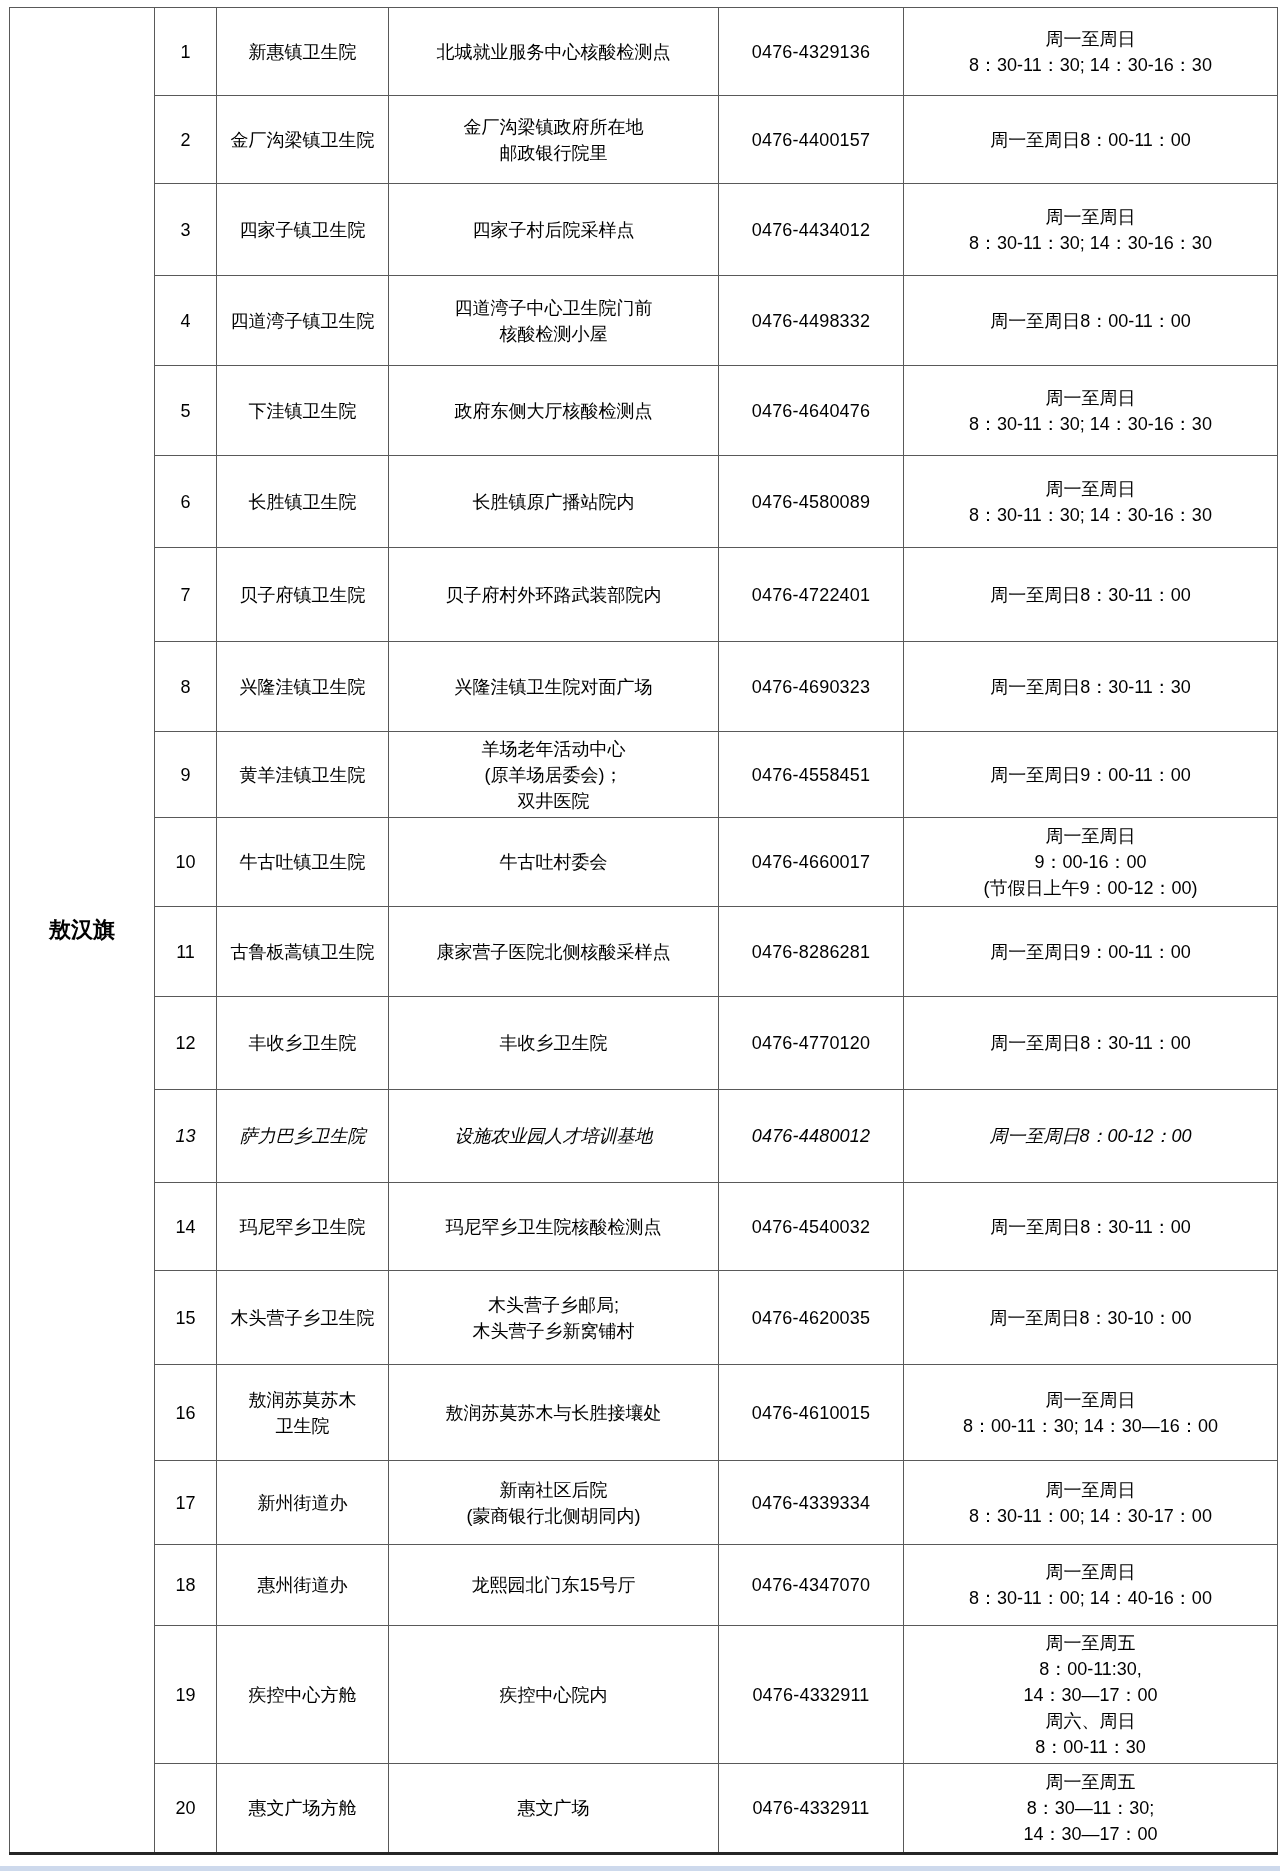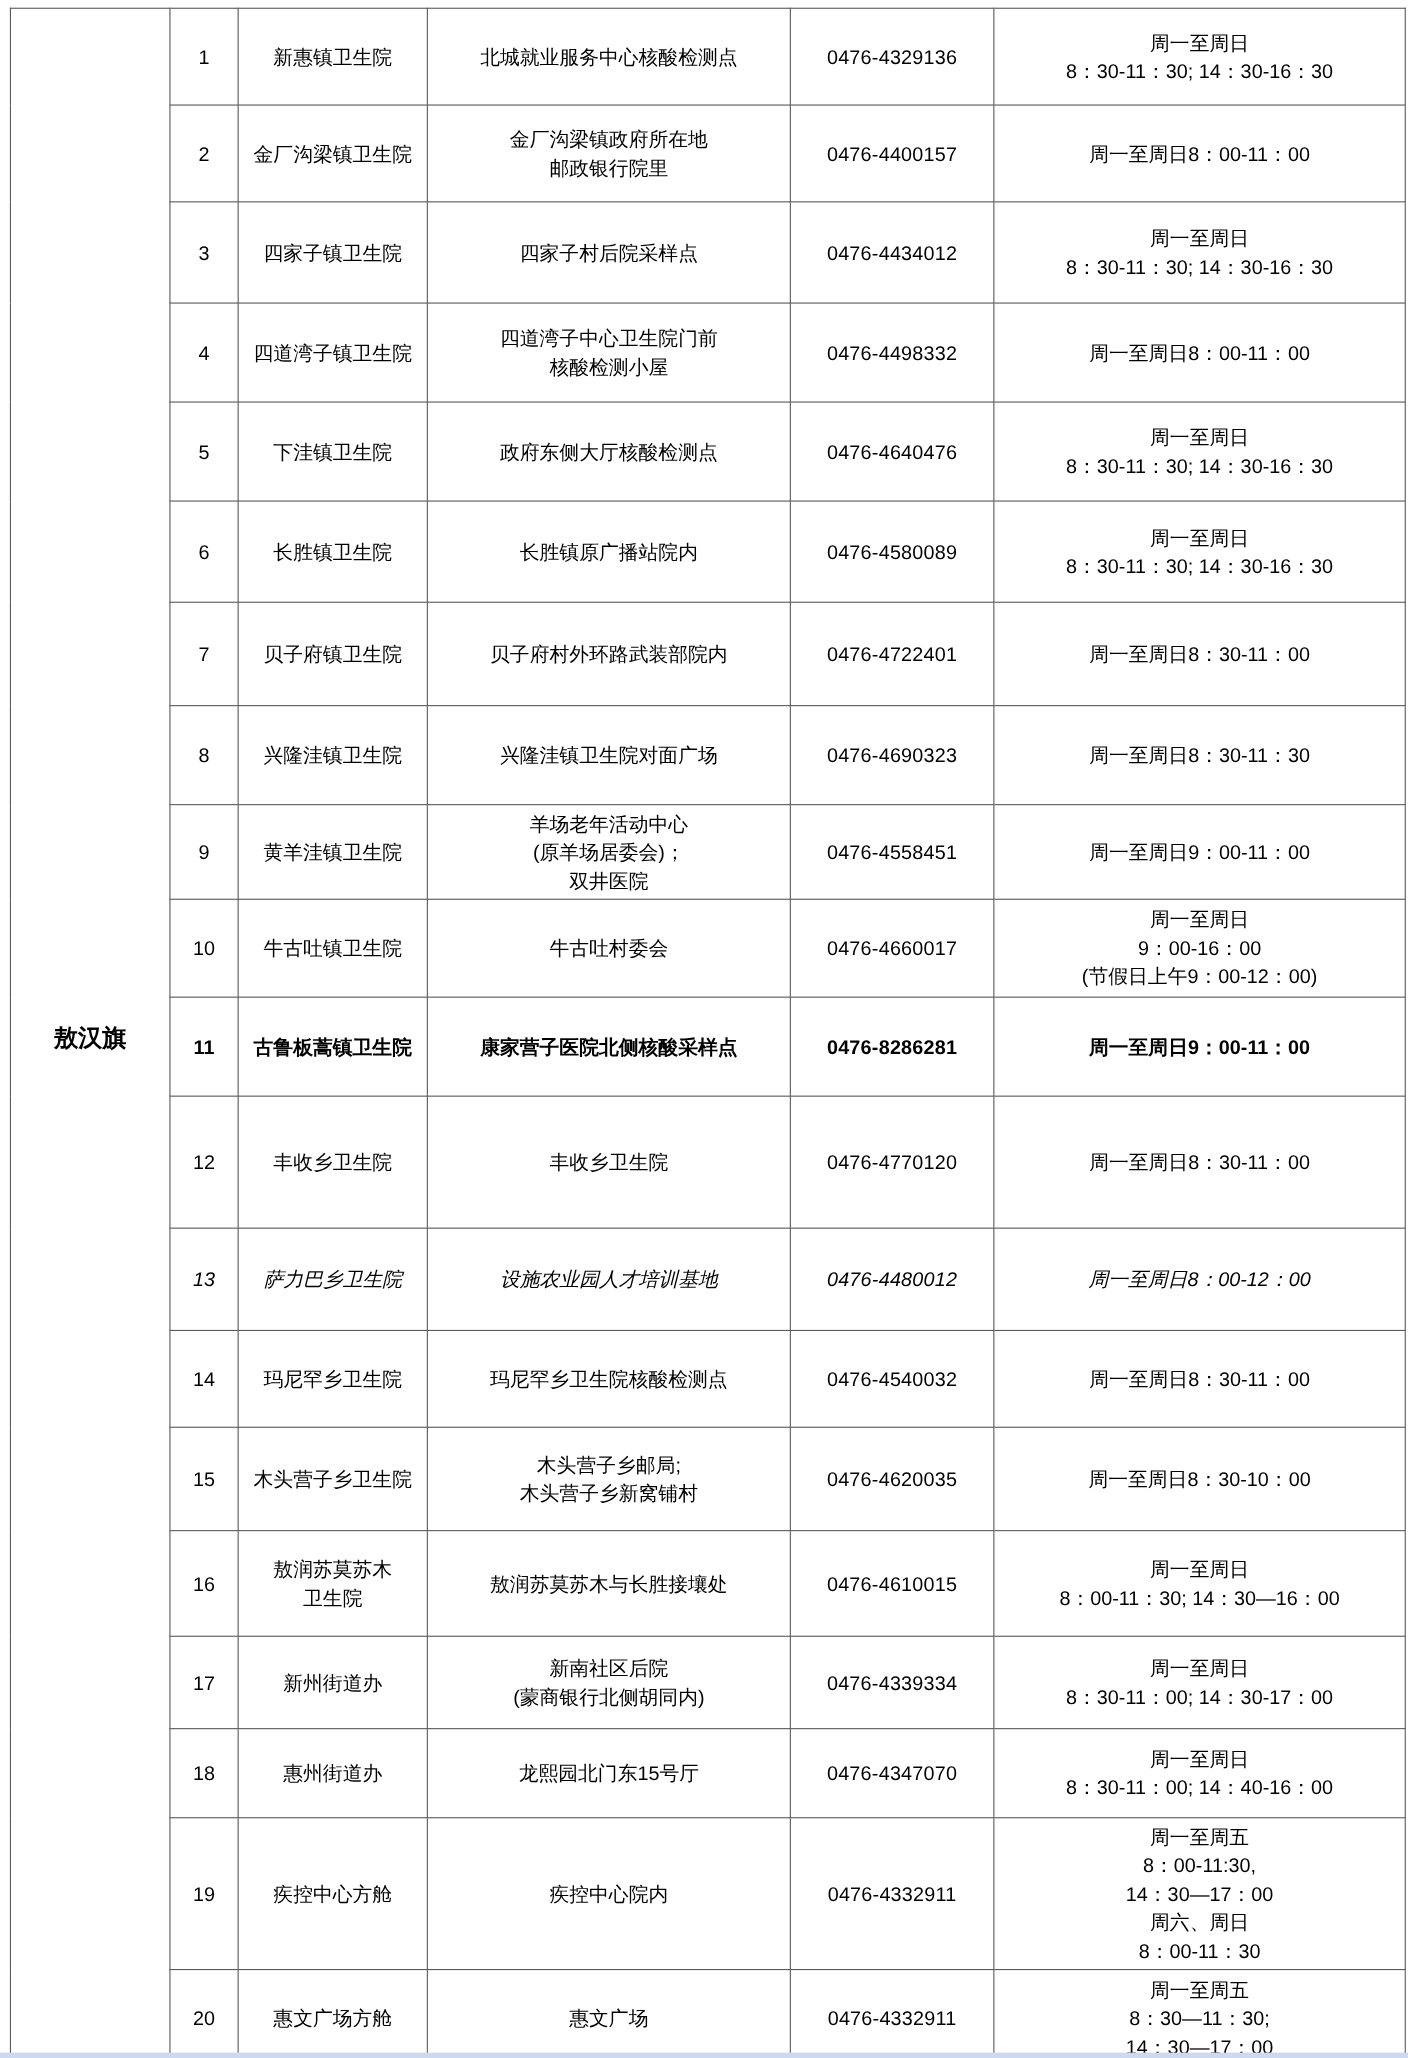--- a/index.html
+++ b/index.html
@@ -108,28 +108,28 @@
           <td class="phone-cell"><span class="line">0476-4558451</span></td>
           <td class="hours-cell"><span class="line">周一至周日9：00-11：00</span></td>
         </tr>
         <tr style="height: 89px;">
           <td class="num-cell"><span class="line">10</span></td>
           <td class="name-cell"><span class="line">牛古吐镇卫生院</span></td>
           <td class="location-cell"><span class="line">牛古吐村委会</span></td>
           <td class="phone-cell"><span class="line">0476-4660017</span></td>
           <td class="hours-cell"><span class="line">周一至周日</span><span class="line">9：00-16：00</span><span class="line">(节假日上午9：00-12：00)</span></td>
         </tr>
-        <tr style="height: 90px; font-weight: bold;">
+        <tr style="height: 90px;">
           <td class="num-cell"><span class="line">11</span></td>
           <td class="name-cell"><span class="line">古鲁板蒿镇卫生院</span></td>
           <td class="location-cell"><span class="line">康家营子医院北侧核酸采样点</span></td>
           <td class="phone-cell"><span class="line">0476-8286281</span></td>
           <td class="hours-cell"><span class="line">周一至周日9：00-11：00</span></td>
         </tr>
-        <tr style="height: 120px;">
+        <tr style="height: 93px;">
           <td class="num-cell"><span class="line">12</span></td>
           <td class="name-cell"><span class="line">丰收乡卫生院</span></td>
           <td class="location-cell"><span class="line">丰收乡卫生院</span></td>
           <td class="phone-cell"><span class="line">0476-4770120</span></td>
           <td class="hours-cell"><span class="line">周一至周日8：30-11：00</span></td>
         </tr>
         <tr style="height: 93px; font-style: italic;">
           <td class="num-cell"><span class="line">13</span></td>
           <td class="name-cell"><span class="line">萨力巴乡卫生院</span></td>
           <td class="location-cell"><span class="line">设施农业园人才培训基地</span></td>

